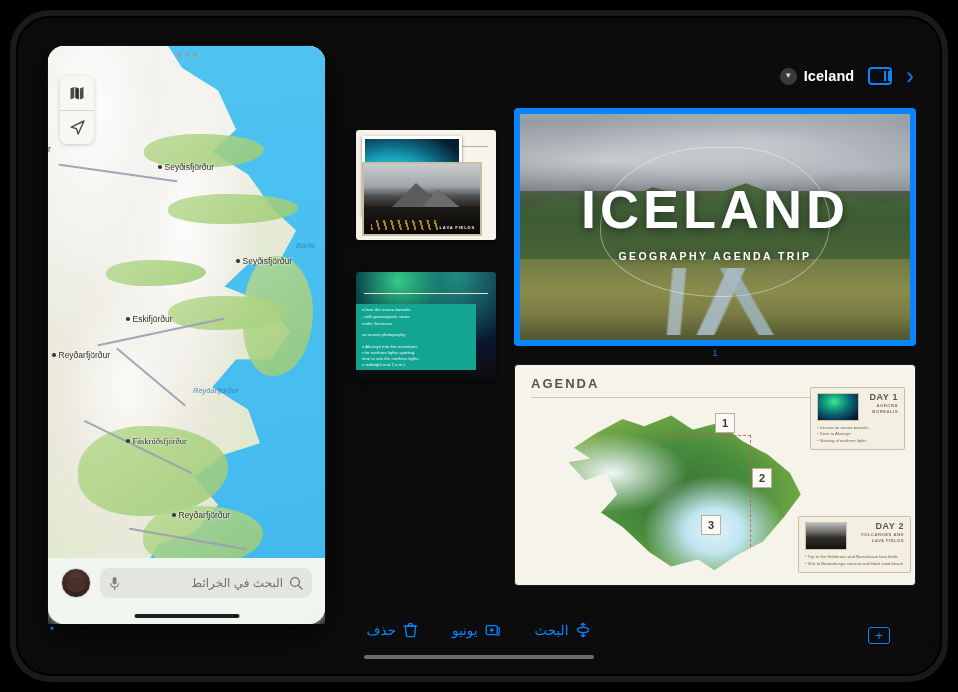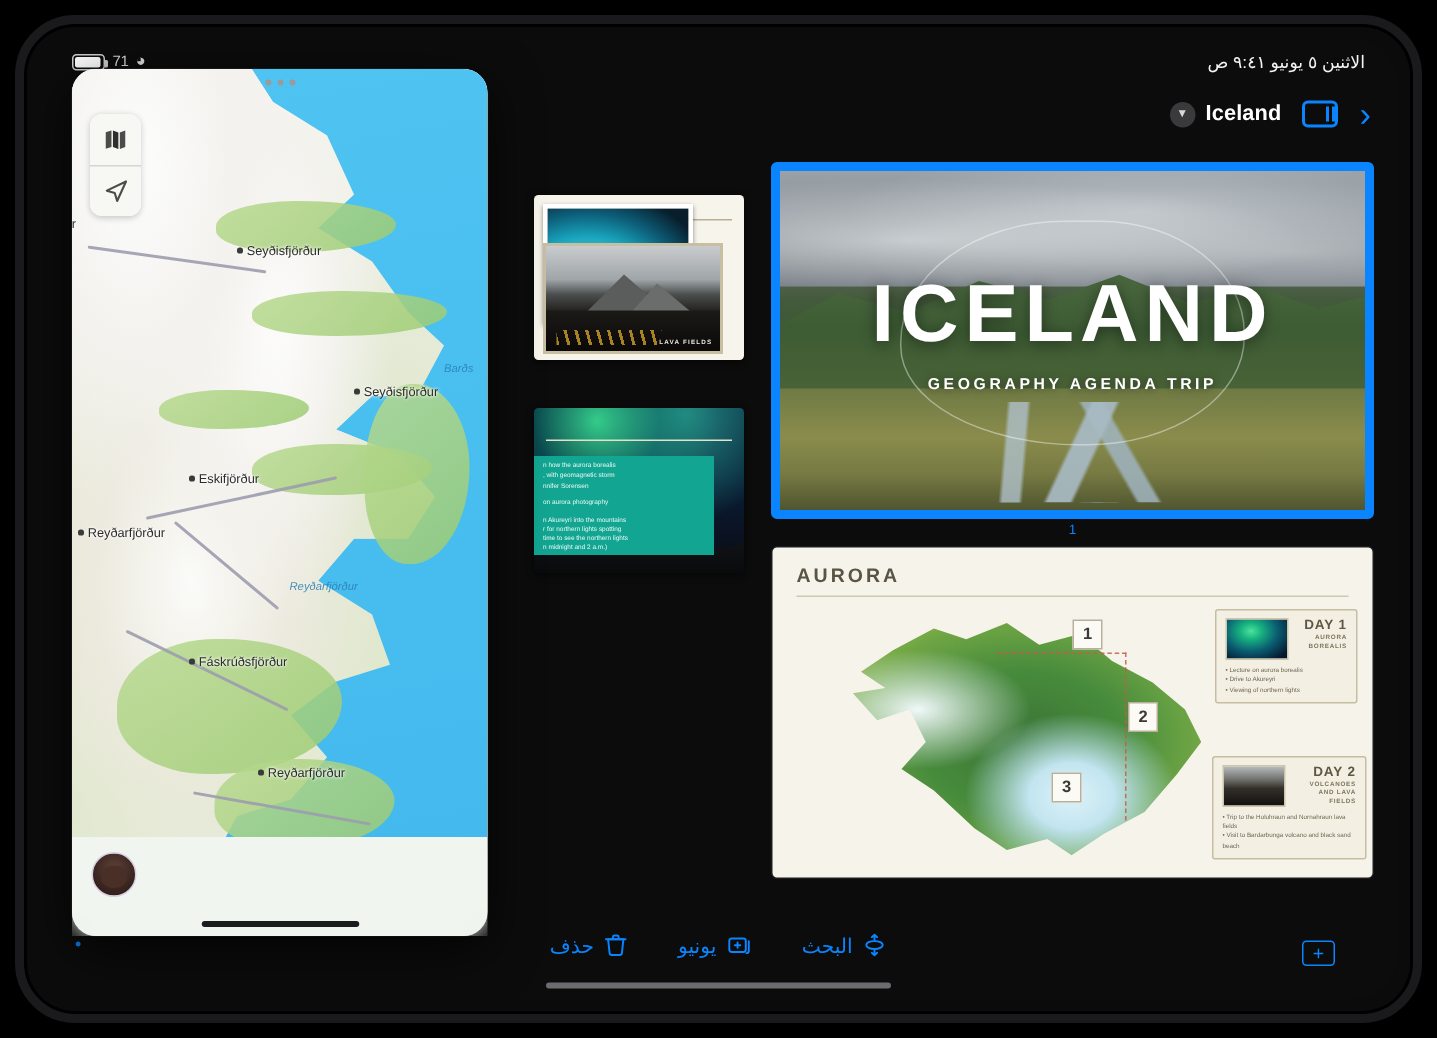--- a/index.html
+++ b/index.html
@@ -245,22 +245,22 @@
   }
   #pin1{ left:200px; top:48px; }
   #pin2{ left:237px; top:103px; }
   #pin3{ left:186px; top:150px; }
 
   .day-card{
     position:absolute; background:#f3efe2;
     border:1px solid #c6bda2; border-radius:2px;
     padding:5px 6px;
   }
-  #card-day1{ right:10px; top:41px; width:95px; }
-  #card-day2{ right:4px; bottom:12px; width:103px; }
+  #card-day1{ right:10px; top:22px; width:95px; }
+  #card-day2{ right:4px; bottom:12px; width:113px; }
   #card-day3{ left:10px; bottom:24px; width:96px; }
   .dc-head{ display:flex; gap:5px; }
   .dc-thumb{ width:42px;height:28px;flex:0 0 auto;border:1px solid #ccc4ab; overflow:hidden; }
   .th-aurora{background:radial-gradient(ellipse at 40% 30%, #4ce39a 0%, #16b07f 22%, #0b5d72 52%, #06182e 88%);}
   .th-lava{background:linear-gradient(180deg,#b6bbbd 0%,#6e6f6b 34%,#33302a 56%,#12110f 100%);}
   .th-glacier{background:linear-gradient(180deg,#cdd6da 0%,#aab6bc 46%,#7e8b92 60%,#5e6a70 100%);}
   .dc-titles{ flex:1; text-align:right; }
   .dc-day{ font-size:9px; font-weight:700; color:#5d5743; letter-spacing:.6px; line-height:1.1;}
   .dc-sub{ font-size:4.2px; font-weight:700; color:#7d765e; letter-spacing:.5px; line-height:1.35; }
   .dc-bullets{ margin-top:4px; }
@@ -388,30 +388,20 @@
     position:absolute; left:50%; transform:translateX(-50%); bottom:6px;
     width:105px;height:4px;border-radius:3px;background:#1c1c1e;
   }
 </style>
 </head>
 <body>
 
 <div id="device">
   <div id="screen">
 
-    <div id="statusbar">
-      <div class="sb-left">
-        <span class="batt">
-            <i></i>
-          </span>
-        <span class="sb-pct">71</span>
-        <span class="wifi">◕</span>
-      </div>
-      <div class="sb-right">الاثنين ٥ يونيو   ٩:٤١ ص</div>
-    </div>
 
     <div id="apptoolbar">
       <div class="doc-chip">
         <span class="chev-circle">▼</span>
         <span class="doc-title">Iceland</span>
       </div>
       <div class="ic-btn">
         <span class="view-icon"></span>
       </div>
       <div class="ic-btn">
@@ -456,21 +446,21 @@
           <div class="tp-valley"></div>
           <div class="tp-river"></div>
           <div class="tp-outline"></div>
           <div class="tp-title">ICELAND</div>
           <div class="tp-sub">GEOGRAPHY AGENDA TRIP</div>
         </div>
       </div>
       <div class="slide-num" style="top:252px;left:488px;width:402px;position:absolute">1</div>
 
       <div class="stage-slide" id="slide-agenda">
-        <div class="ag-title">AURORA</div>
+        <div class="ag-title">AGENDA</div>
         <div class="ag-rule"></div>
         <div class="ag-map"></div>
         <div class="ag-route"></div>
 
         <div class="ag-pin" id="pin1">1</div>
         <div class="ag-pin" id="pin2">2</div>
         <div class="ag-pin" id="pin3">3</div>
 
         <div class="day-card" id="card-day1">
           <div class="dc-head">
@@ -570,21 +560,21 @@
             <span>Seyðisfjörður</span>
           </div>
         <div class="place" style="left:78px;top:268px;">
             <i></i>
             <span>Eskifjörður</span>
           </div>
         <div class="place" style="left:4px;top:304px;">
             <i></i>
             <span>Reyðarfjörður</span>
           </div>
-        <div class="place" style="left:78px;top:390px;">
+        <div class="place" style="left:78px;top:390px;font-family:Liberation Serif, serif;">
             <i></i>
             <span>Fáskrúðsfjörður</span>
           </div>
         <div class="place" style="left:124px;top:464px;">
             <i></i>
             <span>Reyðarfjörður</span>
           </div>
 
         <div class="water-label" style="left:248px;top:195px;">Barðs</div>
         <div class="water-label" style="left:145px;top:340px;">Reyðarfjörður</div>
@@ -603,19 +593,33 @@
           <div>
             <svg width="17" height="17" viewBox="0 0 17 17">
               <path d="M15 2 L2.2 8.1 l5.3 1.6 1.6 5.3 Z" fill="none" stroke="#4b4b48" stroke-width="1.4" stroke-linejoin="round"></path>
             </svg>
           </div>
         </div>
       </div>
 
       <div class="mp-bottom">
         <div class="avatar"></div>
+        <div class="searchfield">
+          <div class="sf-right">
+            <svg width="14" height="14" viewBox="0 0 14 14">
+              <circle cx="6" cy="6" r="4.4" fill="none" stroke="#6f736c" stroke-width="1.3"></circle>
+              <path d="M9.4 9.4 L13 13" stroke="#6f736c" stroke-width="1.3" stroke-linecap="round"></path>
+            </svg>
+            <span class="sf-text">البحث في الخرائط</span>
+          </div>
+          <svg class="sf-mic" width="11" height="15" viewBox="0 0 11 15">
+            <rect x="3.6" y="1" width="4" height="7.6" rx="2" fill="#7e837b"></rect>
+            <path d="M1.6 7.2 a4 4 0 0 0 8 0" fill="none" stroke="#7e837b" stroke-width="1.2"></path>
+            <path d="M5.6 11.2 V13.6" stroke="#7e837b" stroke-width="1.2" stroke-linecap="round"></path>
+          </svg>
+        </div>
       </div>
 
       <div class="mp-home"></div>
     </div>
 
   </div>
 </div>
 
 </body></html>

